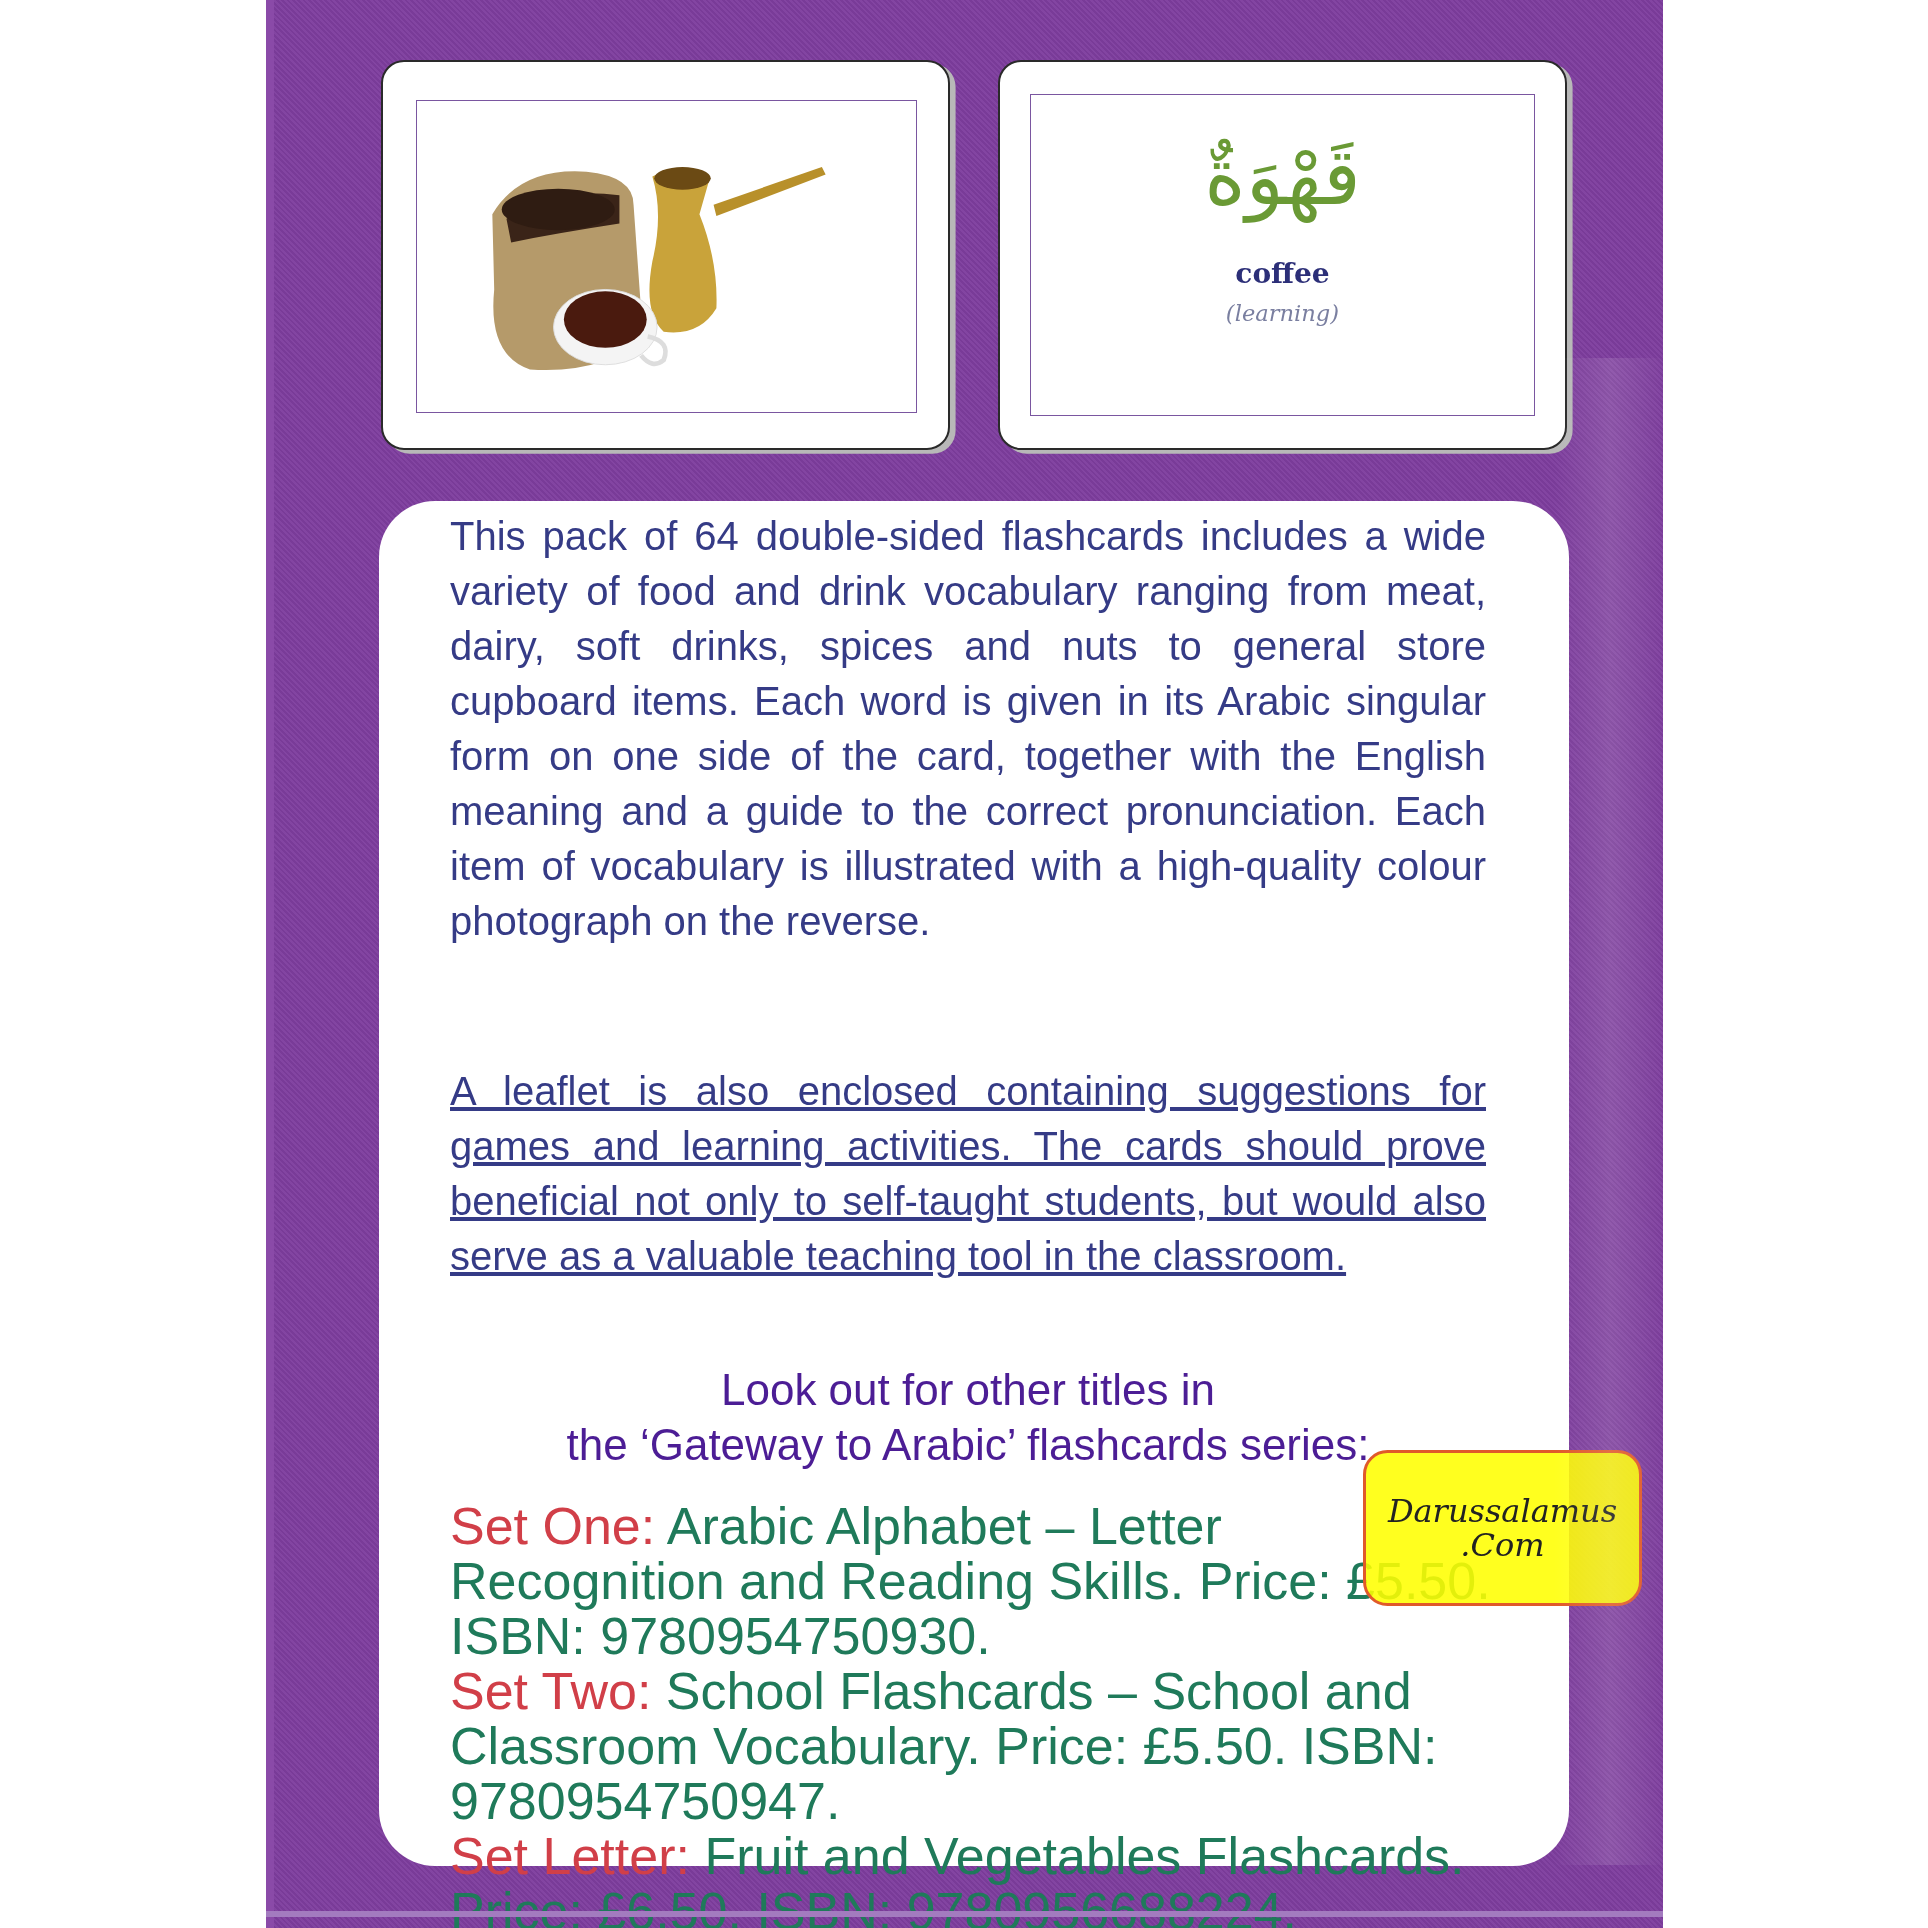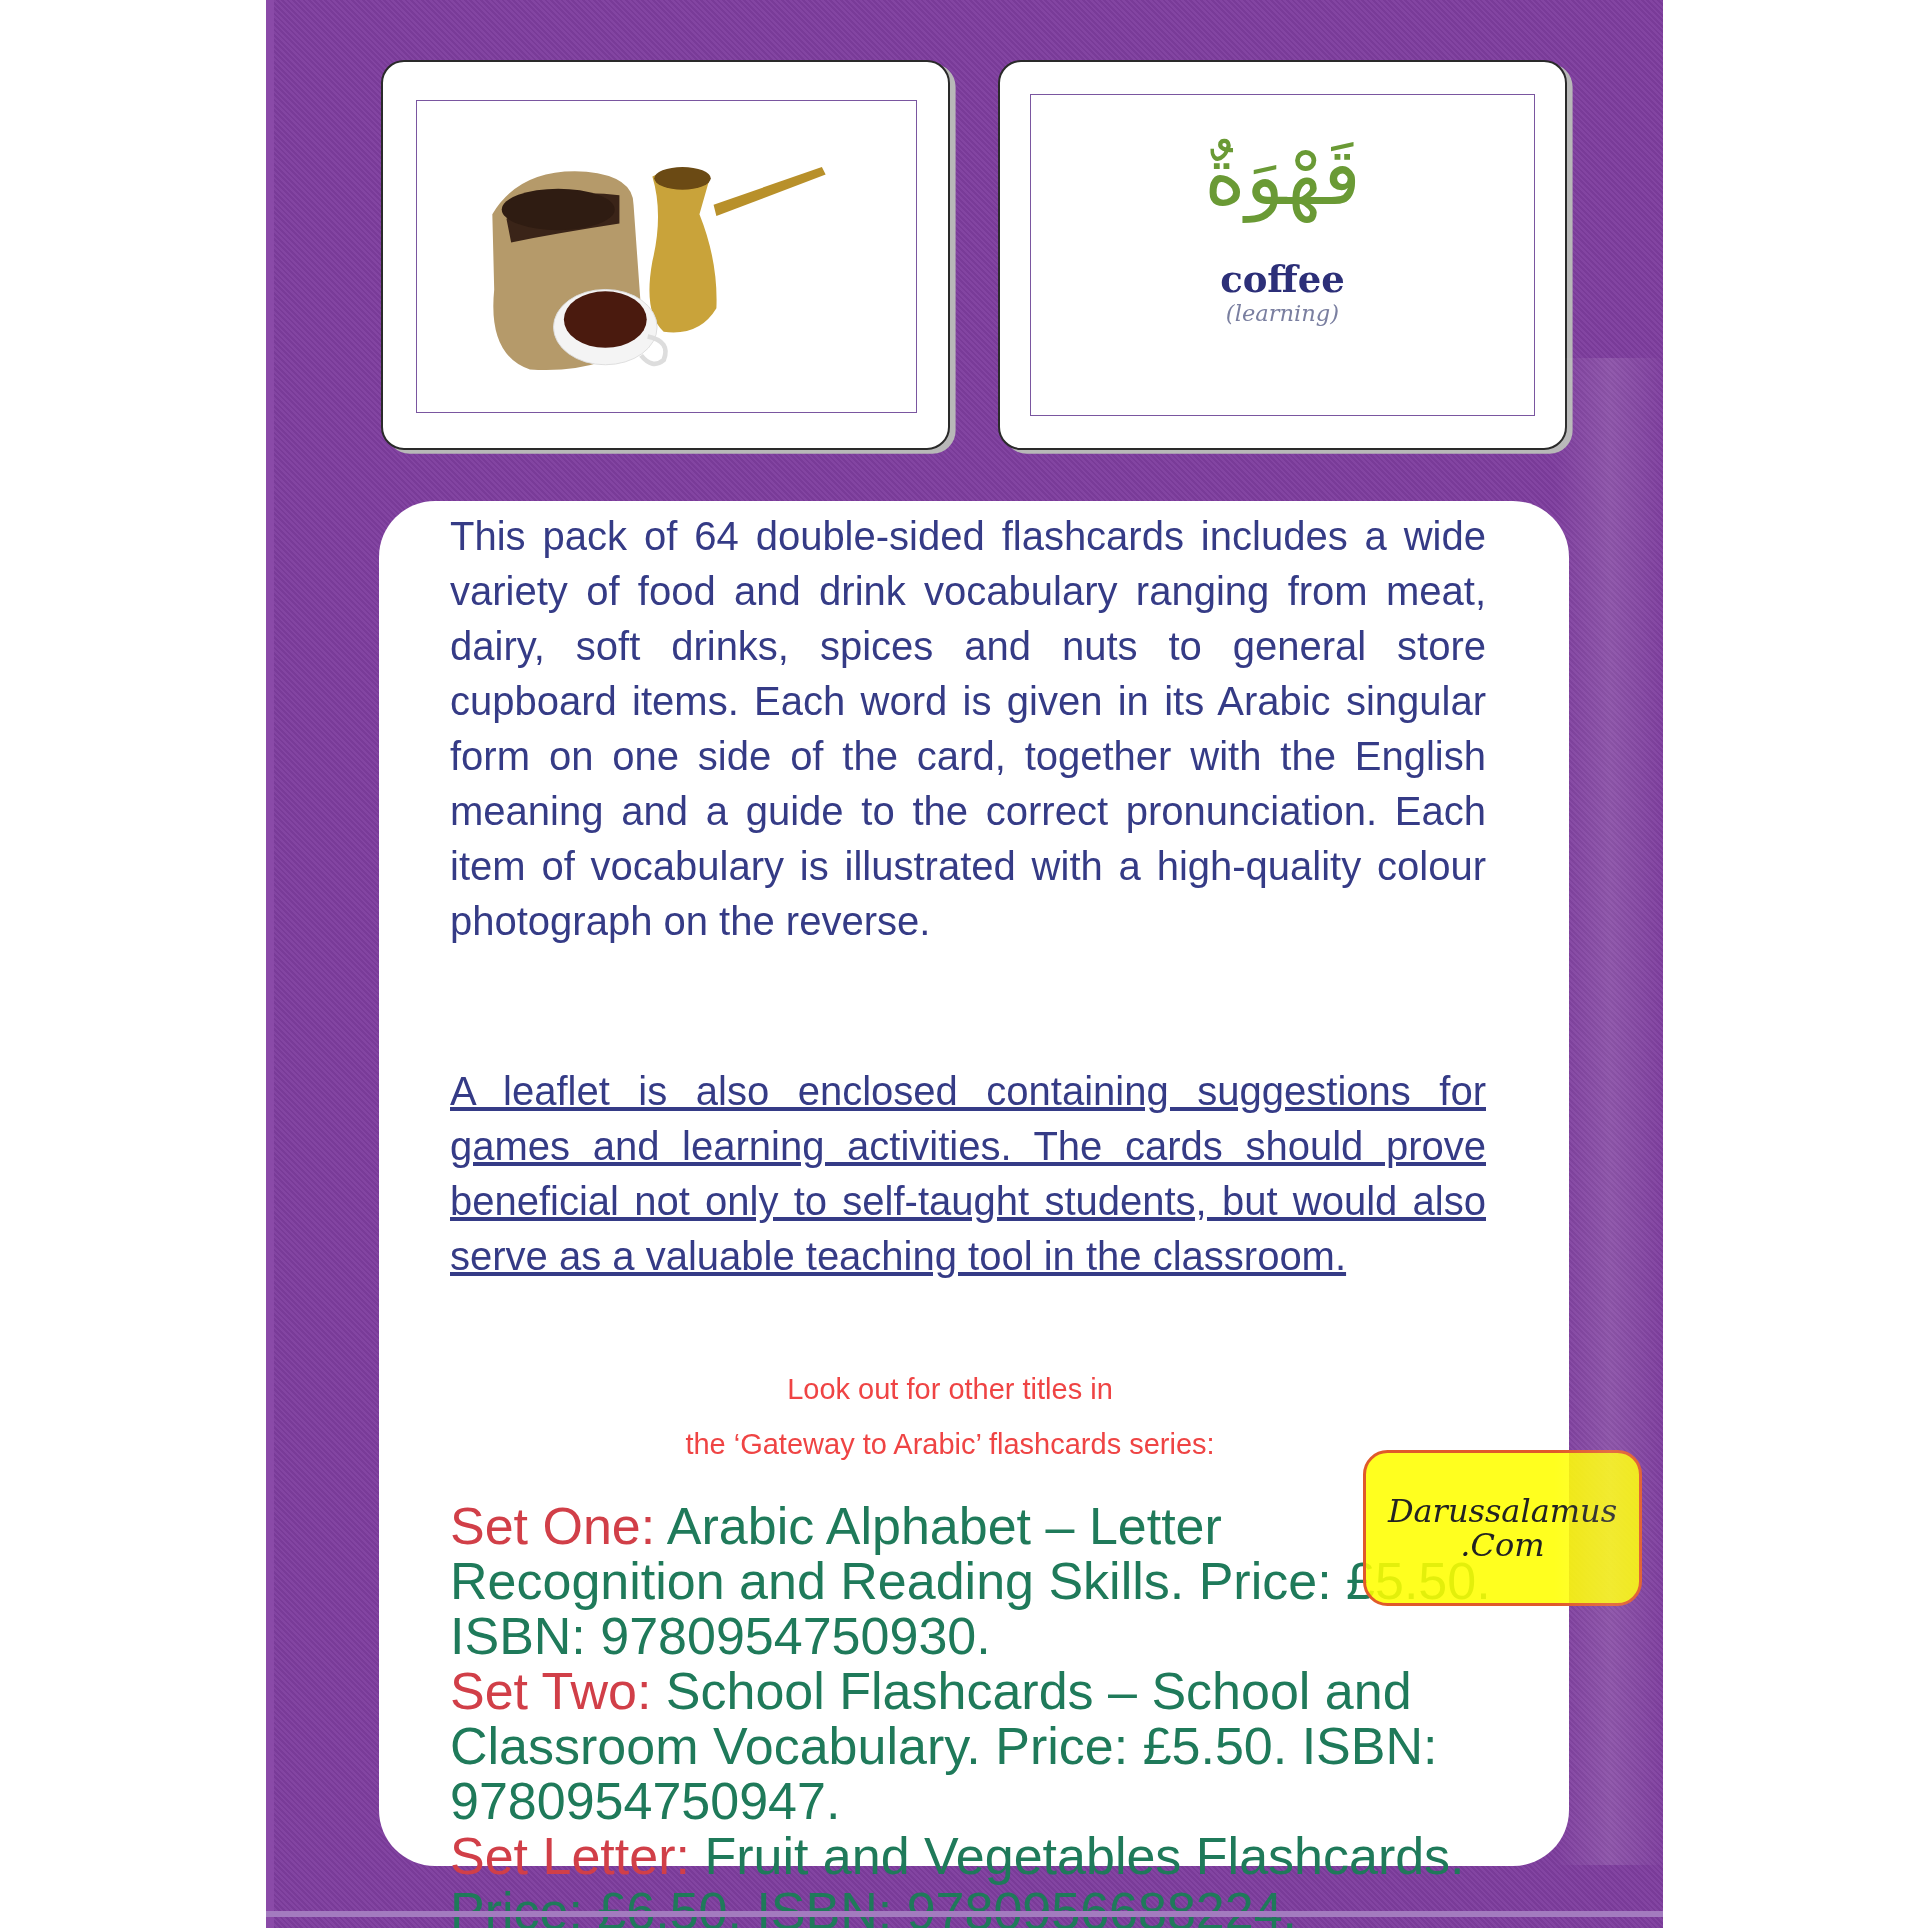--- a/index.html
+++ b/index.html
@@ -11,28 +11,28 @@
           box-shadow: 5.6px 3.8px 0 #b8b8b8; }
   .card-inner { position:absolute; border:1.9px solid #7a56a0; }
   .card1 { left:381px; top:60px; width:565px; height:386px; }
   .card1 .card-inner { left:33px; top:38px; width:499px; height:311px; }
   .card2 { left:998px; top:60px; width:565px; height:386px; }
   .card2 .card-inner { left:30px; top:32px; width:503px; height:320px; }
   .photo { position:absolute; left:0; top:0; width:100%; height:100%; }
   .arabic { position:absolute; left:0; width:100%; top:36px; text-align:center; color:#6a9a35;
             font-size:79px; font-family:"DejaVu Sans", sans-serif; direction:rtl; }
   .en-word { position:absolute; left:0; width:100%; top:162px; text-align:center; color:#2c2f78;
-             font-family:"DejaVu Serif", serif; font-weight:bold; font-size:37px; }
+             font-family:"DejaVu Serif", serif; font-weight:bold; font-size:28px; }
   .translit { position:absolute; left:0; width:100%; top:205px; text-align:center; color:#7a7fa0;
               font-family:"DejaVu Serif", serif; font-style:italic; font-size:22.6px; }
   .panel { position:absolute; left:379px; top:501px; width:1190px; height:1365px; background:#ffffff; border-radius:56px; }
   .text { position:absolute; left:450px; width:1036px; font-family:"Liberation Sans", sans-serif; font-size:40px; line-height:55px; color:#353b86; text-align:justify; text-align-last:left; }
   .p1 { top:509px; }
   .p2 { top:1064px;text-decoration:underline; }
-  .lookout { position:absolute; left:432px; width:1036px; top:1362px; text-align:center; color:#ef4444; font-family:"Liberation Sans", sans-serif; font-size:29px; line-height:55px; }
+  .lookout { position:absolute; left:450px; width:1036px; top:1362px; text-align:center; color:#4c1d95; font-family:"Liberation Sans", sans-serif; font-size:44px; line-height:55px; }
   .sets { position:absolute; left:450px; width:1055px; top:1499px; font-family:"Liberation Sans", sans-serif; font-size:52px; line-height:55px; color:#1f7a5a; }
   .sets .lbl { color:#d13f48; }
   .watermark { position:absolute; left:1363px; top:1450px; width:279px; height:156px; background:rgba(255,255,0,0.88);
                border:3.8px solid #e05a2a; border-radius:24.5px; text-align:center; box-sizing:border-box; padding-top:41px; }
   .watermark span { display:block; font-family:"DejaVu Serif", serif; font-style:italic; font-size:32px; line-height:34px; color:#222; }
   .wrap-shine { position:absolute; left:1554px; top:358px; width:113px; height:1507px;
                 background:linear-gradient(90deg, rgba(255,255,255,0) 0%, rgba(255,255,255,0.12) 50%, rgba(255,255,255,0) 100%); }
   .bottom-edge { position:absolute; left:266px; top:1911px; width:1397px; height:5.6px; background:#a37bbf; }
 </style>
 </head>

